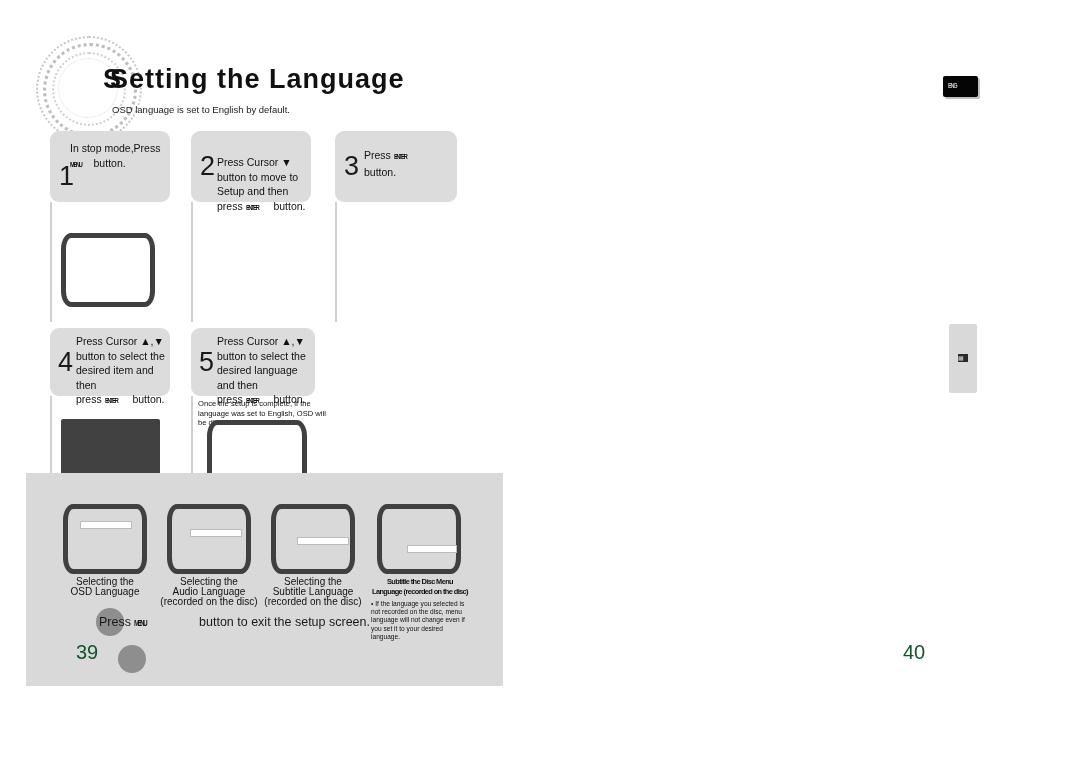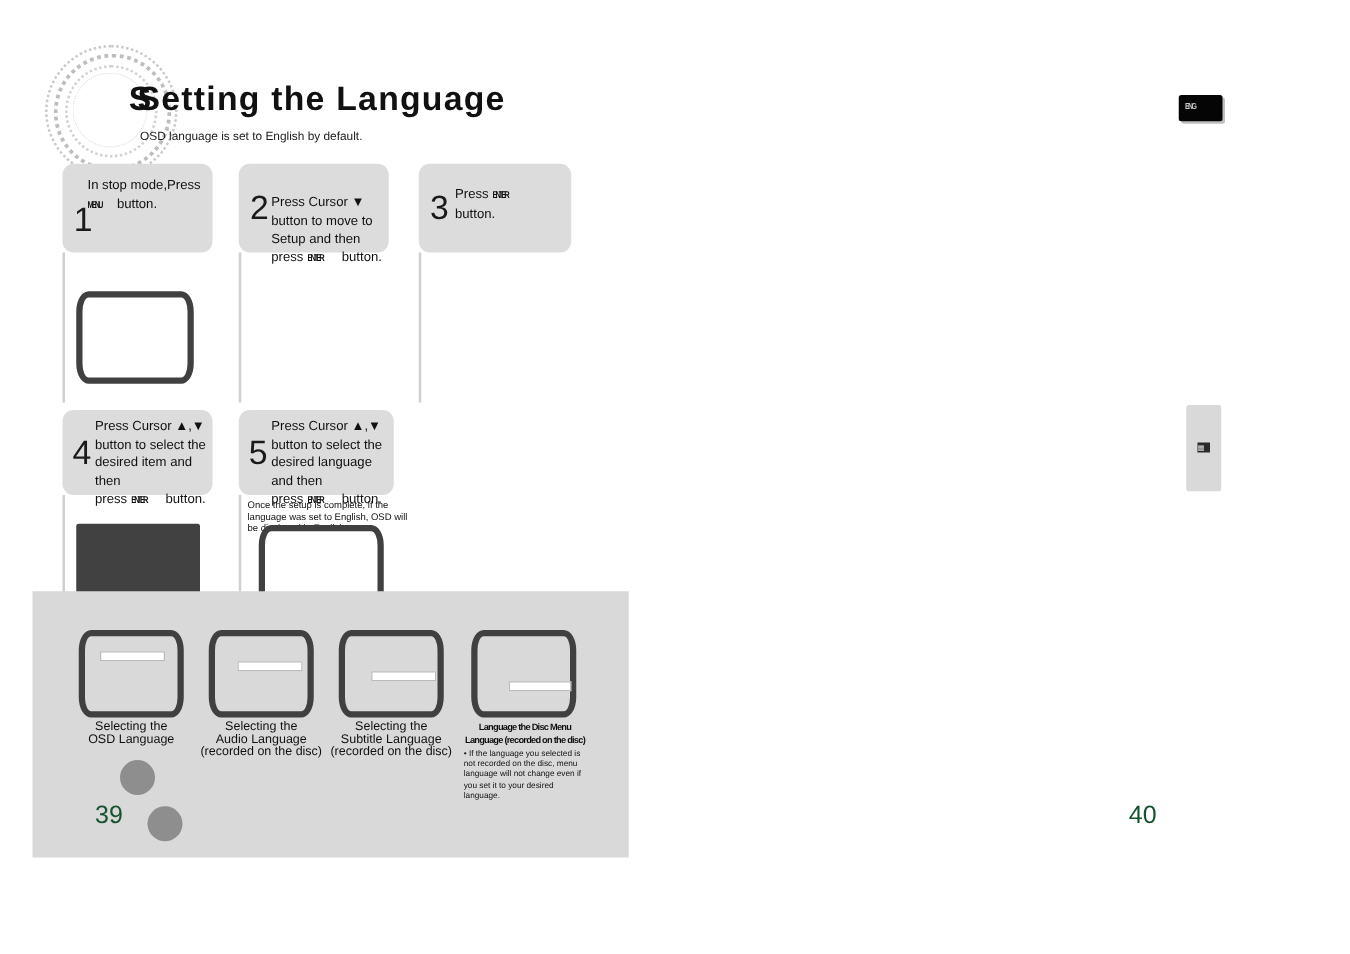--- a/index.html
+++ b/index.html
@@ -309,27 +309,33 @@
   <div class="cap" style="left:257px; top:577px; width:112px;">
     <span>Selecting the</span><br>
     <span>Subtitle Language</span><br>
     <span>(recorded on the disc)</span>
   </div>
 
   <div class="tv" style="left:377px; top:504px; width:84px; height:70px; background:#d9d9d9;">
     <div class="inner-row" style="left:25px; top:36px; width:50px; height:8px;"></div>
   </div>
   <div class="cap ov-cap" style="left:366px; top:577px; width:108px;">
-    <span>Language the Disc Menu</span><br>
+    <span>Subtitle the Disc Menu</span><br>
     <span>Language (recorded on the disc)</span>
   </div>
 
   <div class="bullet-note" style="left:371px; top:600px; width:98px;">• If the language you selected is not recorded on the disc, menu language will not change even if you set it to your desired language.</div>
 
   <div class="pressbadge" style="left:96px; top:608px; width:28px; height:28px;"></div>
+  <div class="pressline" style="left:99px; top:615px;">
+    <span>Press</span>
+    <span class="kbd2">MENU</span>
+    &nbsp;&nbsp;&nbsp;&nbsp;&nbsp;&nbsp;&nbsp;&nbsp;&nbsp;&nbsp;&nbsp;&nbsp;
+    <span>button to exit the setup screen.</span>
+  </div>
 
   <div class="pagenum" style="left:76px; top:641px;">39</div>
   <div class="pressbadge" style="left:118px; top:645px; width:28px; height:28px;"></div>
 
   <div class="pagenum" style="left:903px; top:641px;">40</div>
 
   <div class="tab-dark">
     <div class="lbl">ENG</div>
   </div>
   <div class="tab-light">

